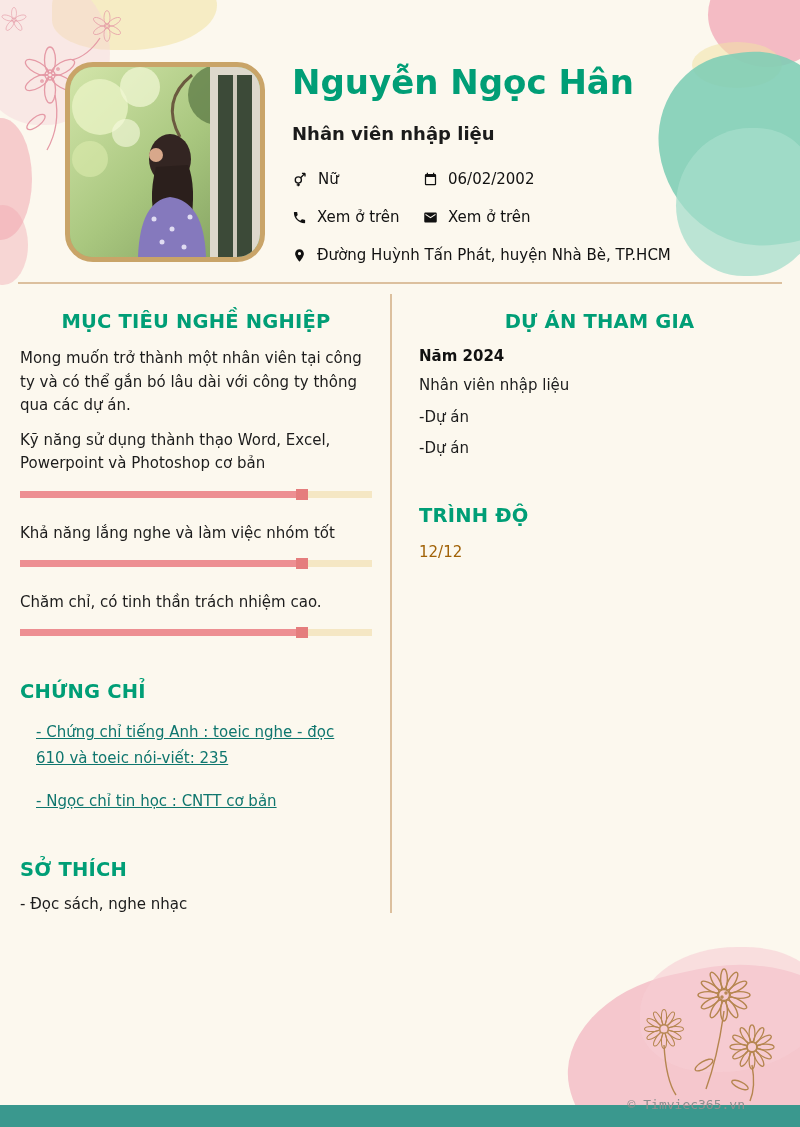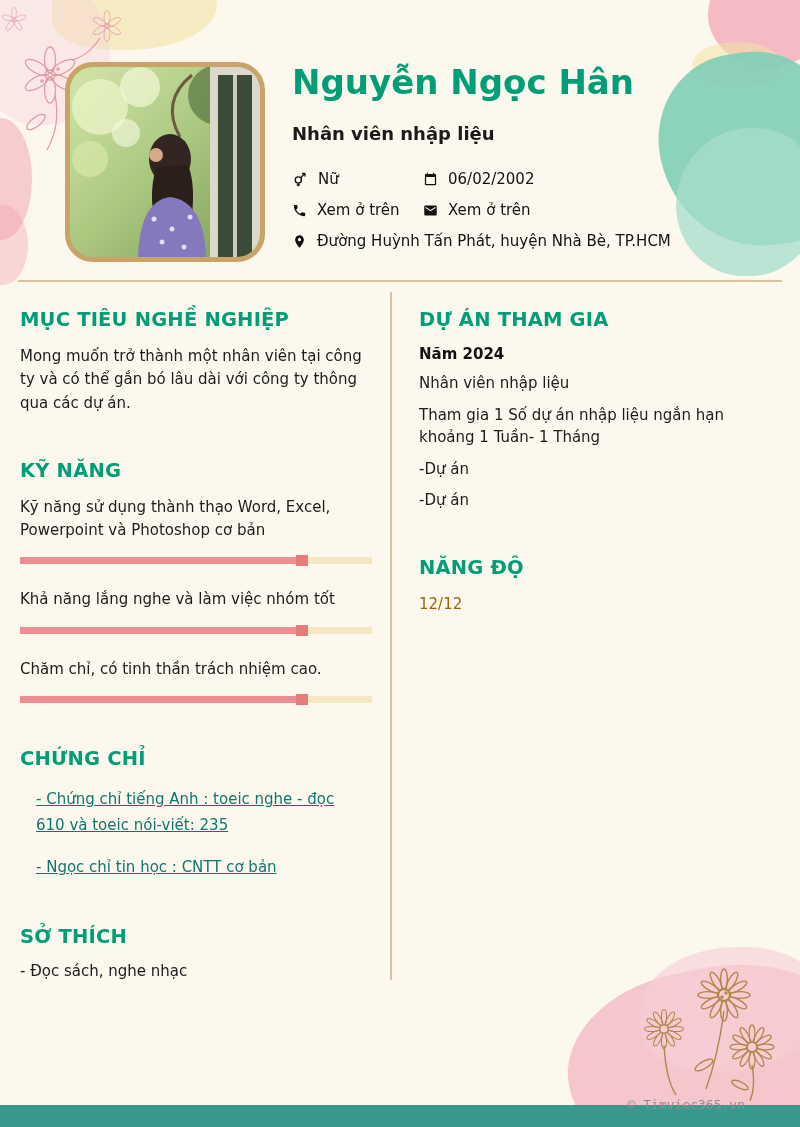--- a/index.html
+++ b/index.html
@@ -22,35 +22,35 @@
   .footer-bar{left:0;bottom:0;width:800px;height:22px;background:var(--footer-bar,#3A988E);z-index:2;}
   .credit{position:absolute;right:55px;bottom:15px;z-index:3;color:#8F8F8F;font-family:"DejaVu Sans Mono","Liberation Mono",monospace;font-size:13px;}
 
   
   .header{position:relative;z-index:1;display:flex;padding:62px 0 0 65px;gap:27px;}
   .photo-frame{width:190px;height:190px;border:5px solid var(--photo-border,#C9A468);border-radius:28px;overflow:hidden;flex:0 0 auto;background:#9db574;}
   .photo-frame svg{display:block;}
   .head-right{padding-top:2px;}
   h1{margin:0;font-size:34px;line-height:1.1;color:var(--accent-green,#009E76);font-weight:bold;}
   .job-title{margin-top:22px;font-size:18px;font-weight:bold;color:#1b1b1b;}
-  .contact{margin-top:26px;display:grid;grid-template-columns:131px auto;row-gap:13px;width:480px;}
+  .contact{margin-top:26px;display:grid;grid-template-columns:131px auto;row-gap:20px;width:480px;}
   .c-cell{display:flex;align-items:center;gap:10px;font-size:15px;font-weight:500;color:#111;}
   .c-cell svg{flex:0 0 auto;}
   .c-span{grid-column:1 / 3;}
 
   
   .hr{height:2px;background:var(--divider,#DCC09E);margin:18px 18px 0 18px;position:relative;z-index:1;}
 
   
   .columns{position:relative;z-index:1;display:flex;padding:0 20px;align-items:stretch;}
   .col-left{width:352px;}
   .vline{width:2px;background:var(--divider,#DCC09E);margin:10px 27px 0 18px;}
   .col-right{flex:1;min-width:0;}
   h2{font-size:19.5px;color:var(--accent-green,#009E76);font-weight:bold;margin:44px 0 14px 0;letter-spacing:.2px;}
-  h2.first{margin-top:26px;}
+  h2.first{margin-top:26px;text-align:center;}
   .body-text{font-size:15px;line-height:1.55;color:#1c1c1c;margin:0;}
   .skill{margin-top:24px;}
   .skill:first-of-type{margin-top:12px;}
   .skill-label{font-size:15px;line-height:1.55;color:#1c1c1c;}
   .bar{margin-top:15px;height:7px;background:var(--bar-rest,#F5E7C4);position:relative;}
   .bar-fill{height:7px;background:var(--bar-fill,#ED8F92);position:relative;}
   .bar-handle{position:absolute;right:-6px;top:-2px;width:12px;height:11px;background:var(--bar-handle,#E57D7D);}
   .cert-line{font-size:15px;line-height:1.75;color:#0f766e;margin:16px;text-decoration:underline;}
   .cert-wrap{margin-top:10px;}
   .proj-year{font-size:15px;font-weight:bold;color:#111;}
@@ -251,21 +251,20 @@
   </header>
 
   <div class="hr"></div>
 
   <main class="columns">
     <section class="col-left">
 
       <h2 class="first">MỤC TIÊU NGHỀ NGHIỆP</h2>
       <p class="body-text">Mong muốn trở thành một nhân viên tại công ty và có thể gắn bó lâu dài với công ty thông qua các dự án.</p>
 
-      <h2>KỸ NĂNG</h2>
 
       <div class="skill">
         <div class="skill-label">Kỹ năng sử dụng thành thạo Word, Excel, Powerpoint và Photoshop cơ bản</div>
         <div class="bar">
           <div class="bar-fill" style="width: 80%;">
             <div class="bar-handle"></div>
           </div>
         </div>
       </div>
       <div class="skill">
@@ -296,23 +295,22 @@
 
     </section>
 
     <div class="vline"></div>
 
     <section class="col-right">
 
       <h2 class="first">DỰ ÁN THAM GIA</h2>
       <div class="proj-year">Năm 2024</div>
       <div class="proj-line">Nhân viên nhập liệu</div>
-      <div class="proj-line">Tham gia 1 Số dự án nhập liệu ngắn hạn khoảng 1 Tuần- 1 Tháng</div>
       <div class="proj-line">-Dự án</div>
       <div class="proj-line">-Dự án</div>
 
-      <h2>NĂNG ĐỘ</h2>
+      <h2>TRÌNH ĐỘ</h2>
       <div class="edu-value">12/12</div>
 
     </section>
   </main>
 
 </div>
 
 </body></html>

